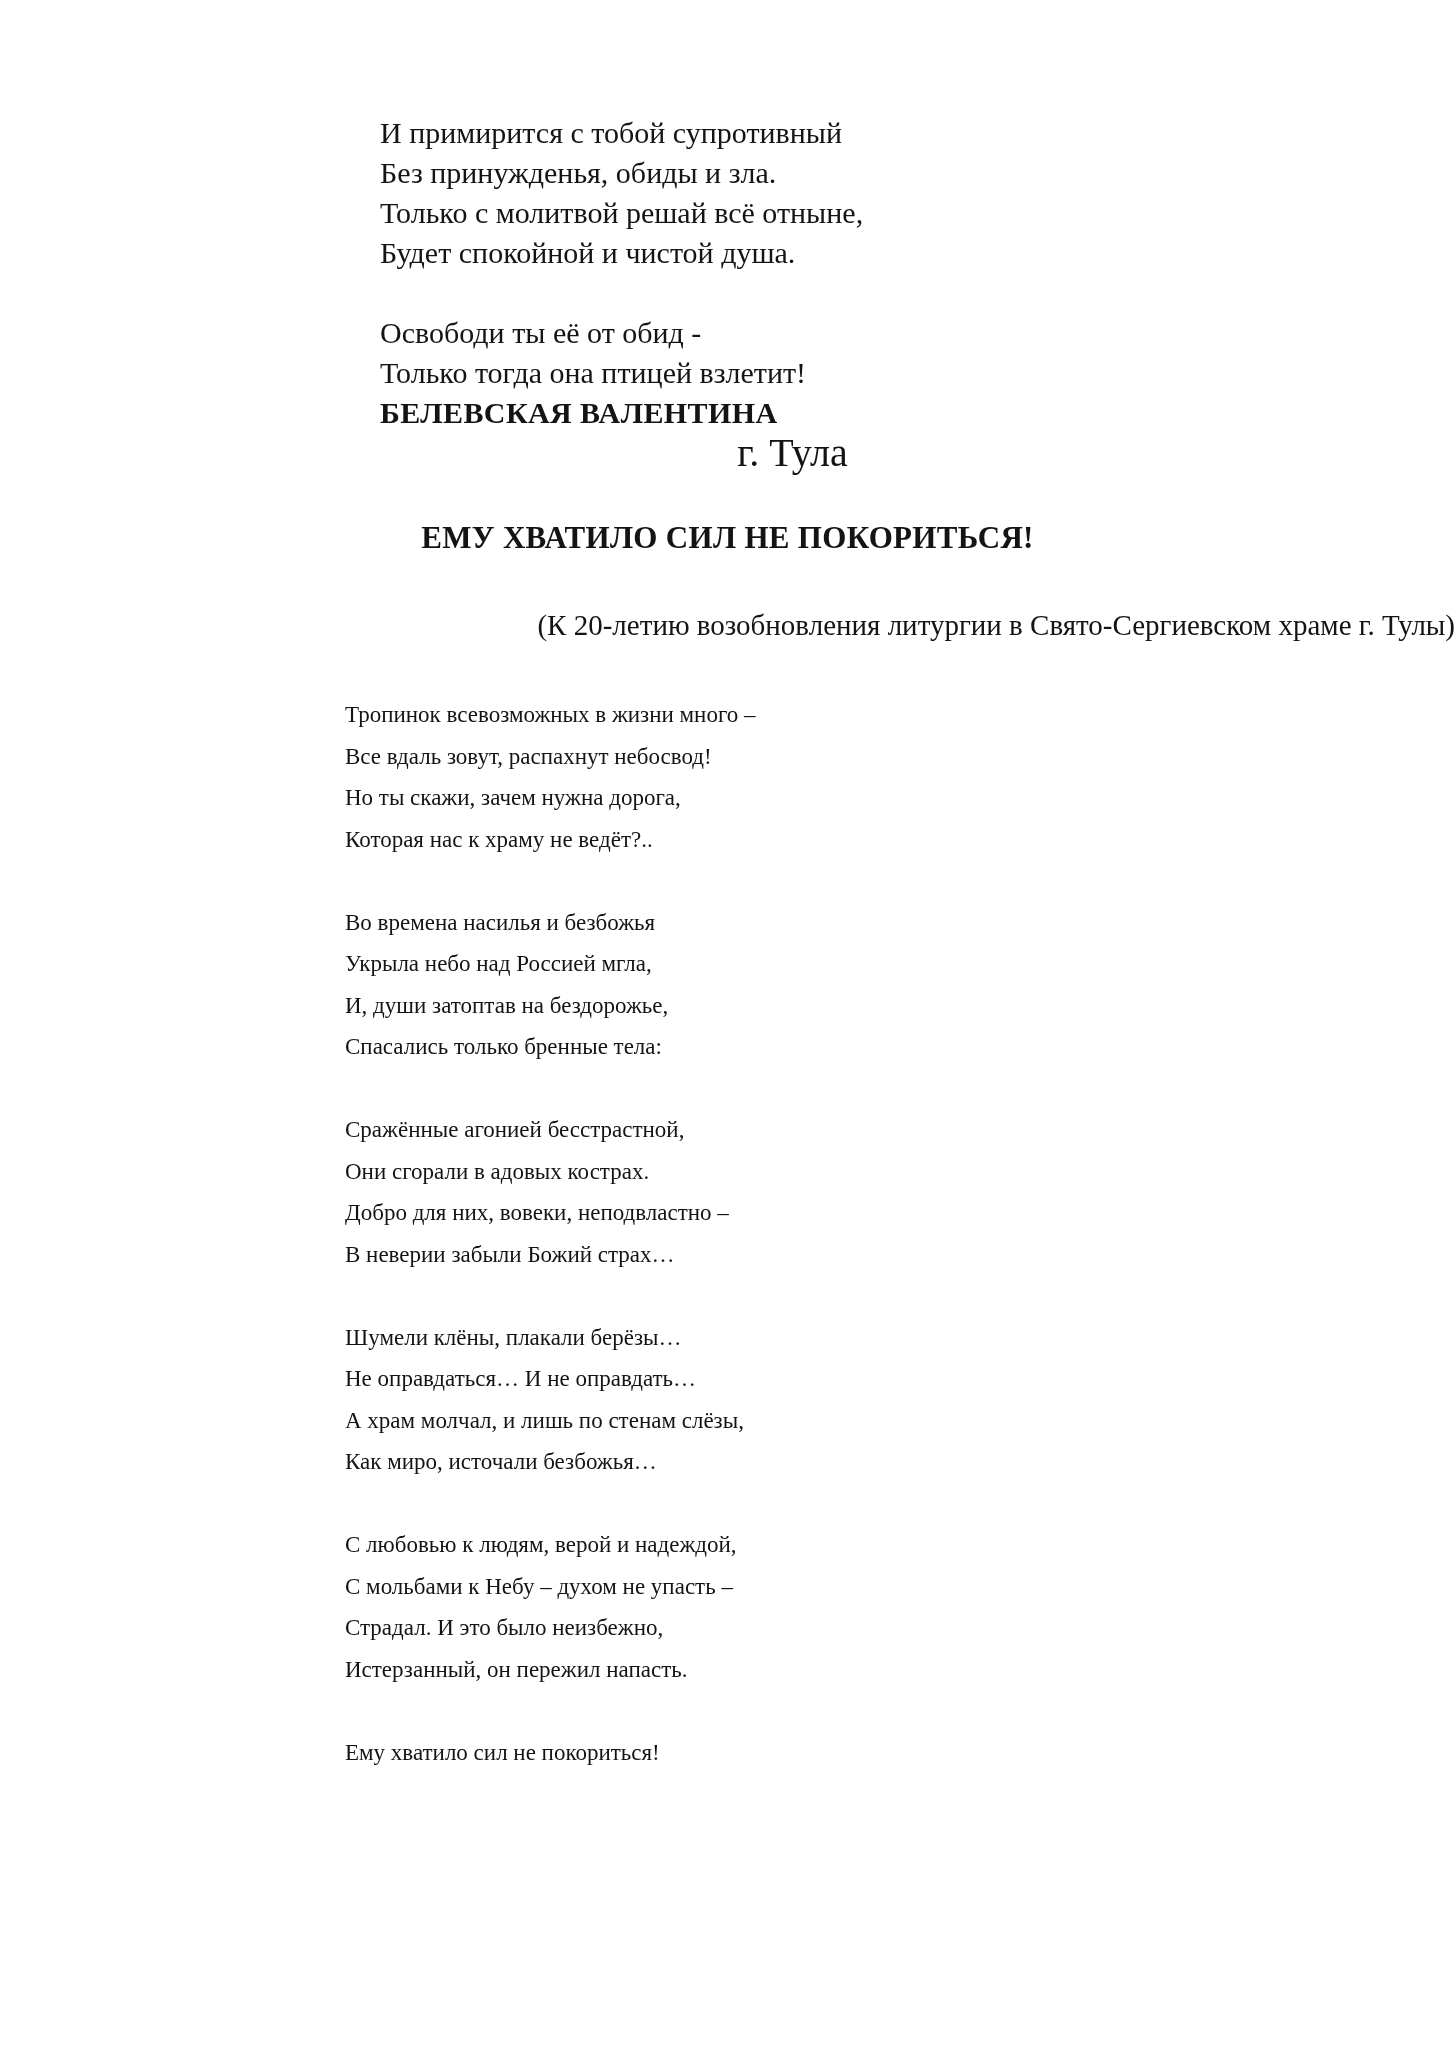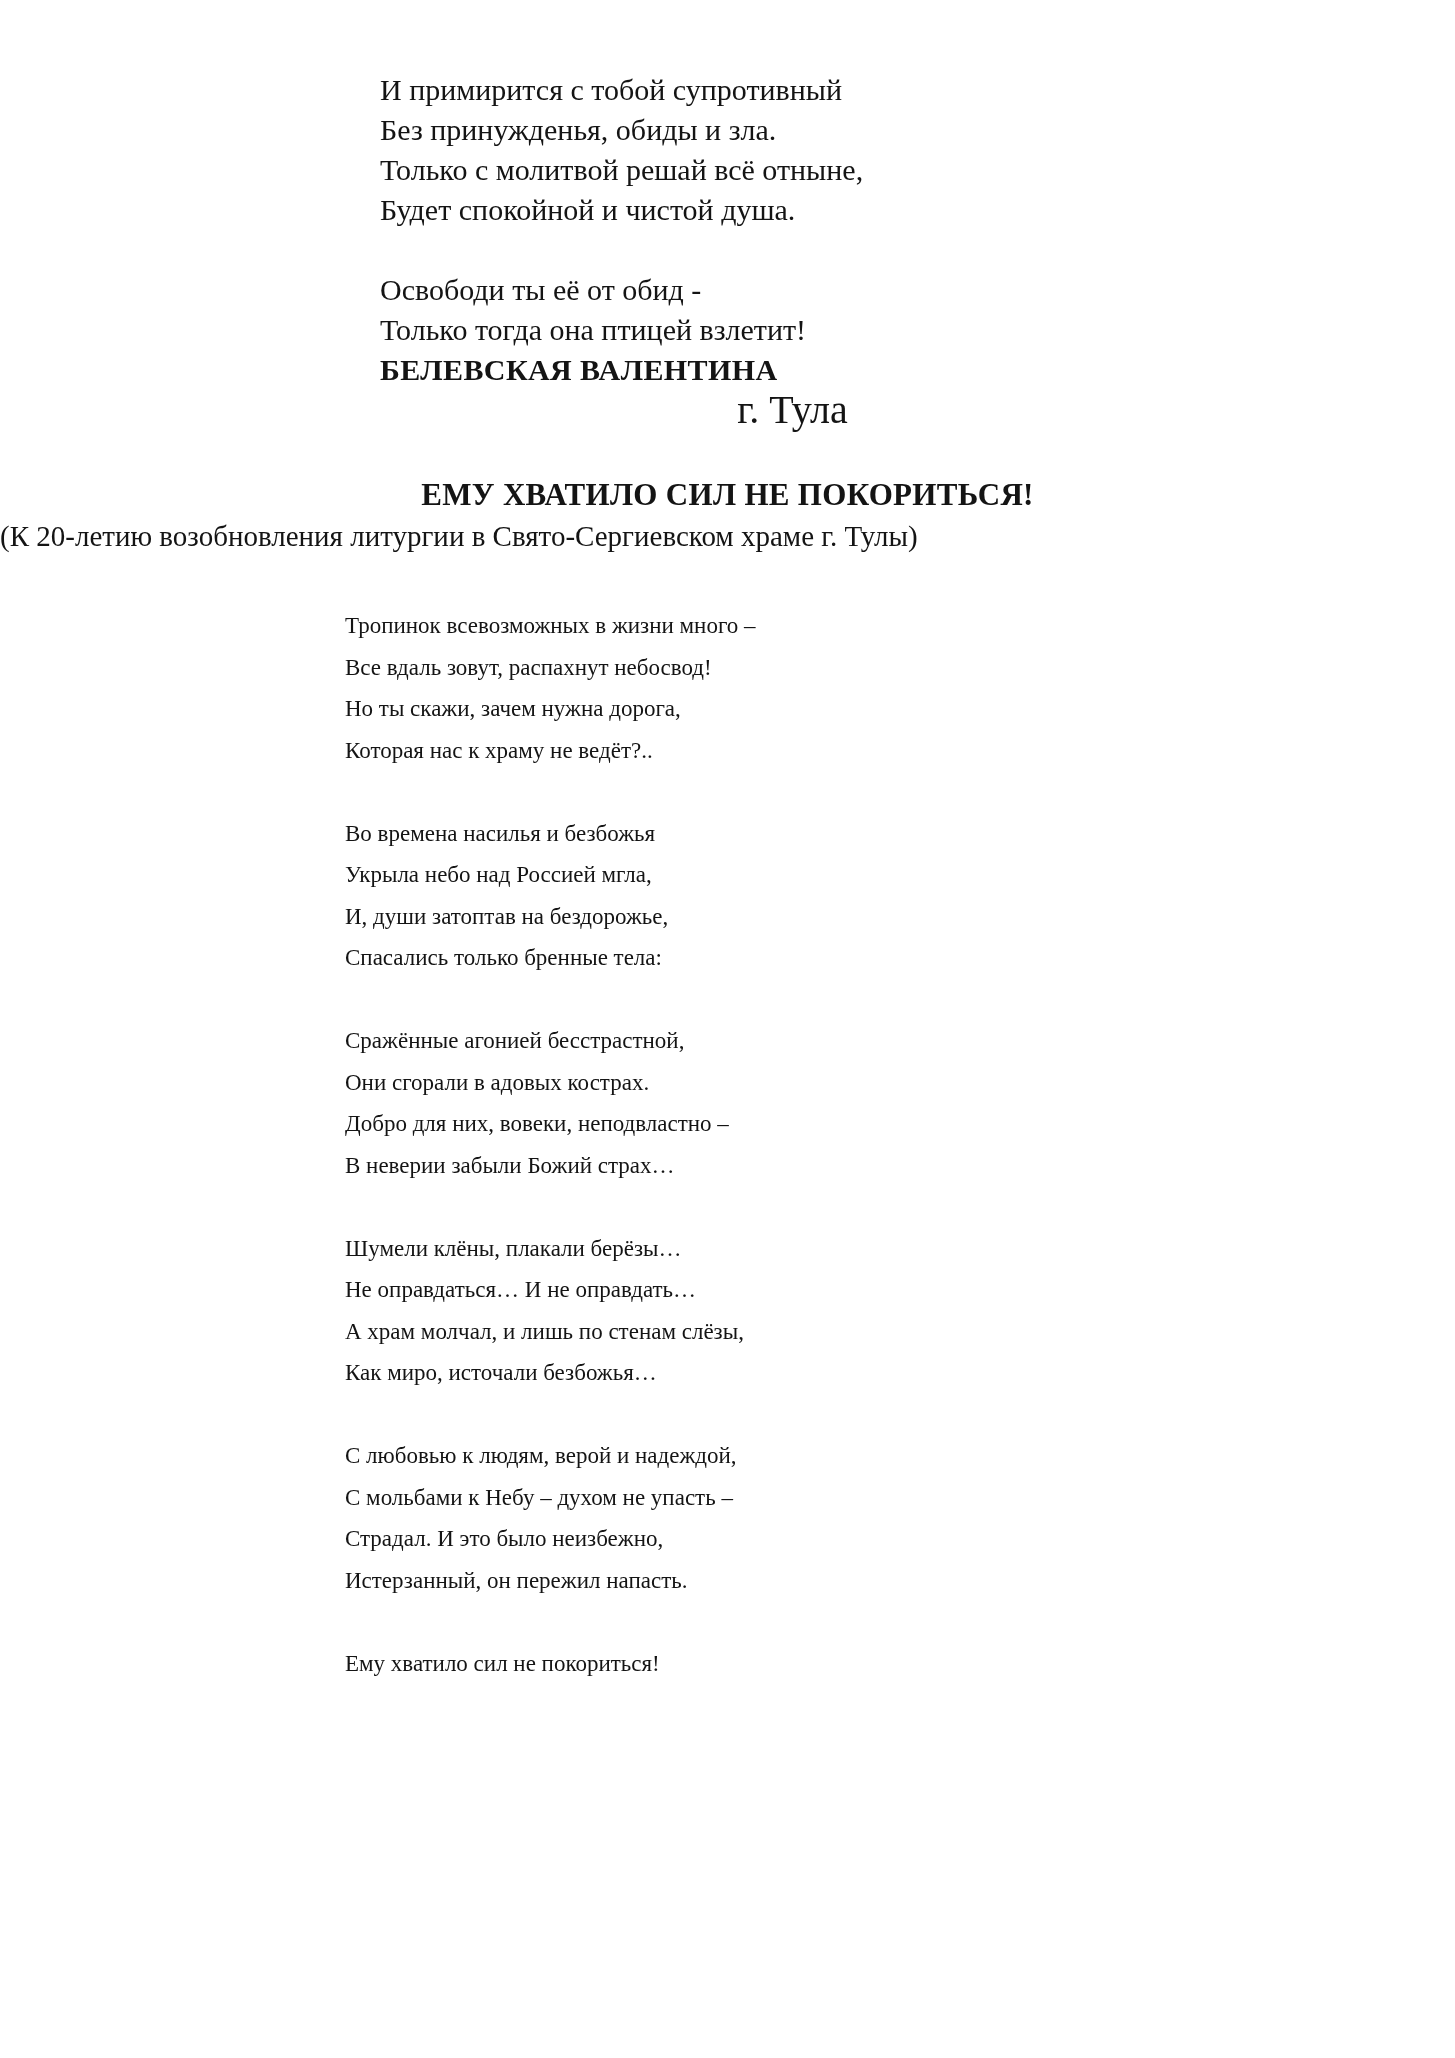--- a/index.html
+++ b/index.html
@@ -68,42 +68,43 @@
   .poem-title {
     text-align: center;
     font-size: 31px;
     line-height: 42px;
     font-weight: bold;
     letter-spacing: 0.3px;
     margin-top: 44px;
   }
 
   .dedication {
-    text-align: left;
+    text-align: right;
     font-size: 29px;
     line-height: 41px;
+    margin-top: 46px;
   }
 
   .main-poem {
     margin-top: 48px;
     margin-left: 345px;
   }
   .main-poem .line {
     font-size: 23px;
     line-height: 41.5px;
   }
   .main-poem .stanza + .stanza {
     margin-top: 41.5px;
   }
 </style>
 </head>
 <body>
 
 <div class="page">
-  <div class="content" style="padding-top:70px;">
+  <div class="content" style="padding-top:113px;">
 
     <div class="block-tail">
       <div class="stanza">
         <div class="line">И примирится с тобой супротивный</div>
         <div class="line">Без принужденья, обиды и зла.</div>
         <div class="line">Только с молитвой решай всё отныне,</div>
         <div class="line">Будет спокойной и чистой душа.</div>
       </div>
       <div class="spacer-sm"></div>
       <div class="stanza">

